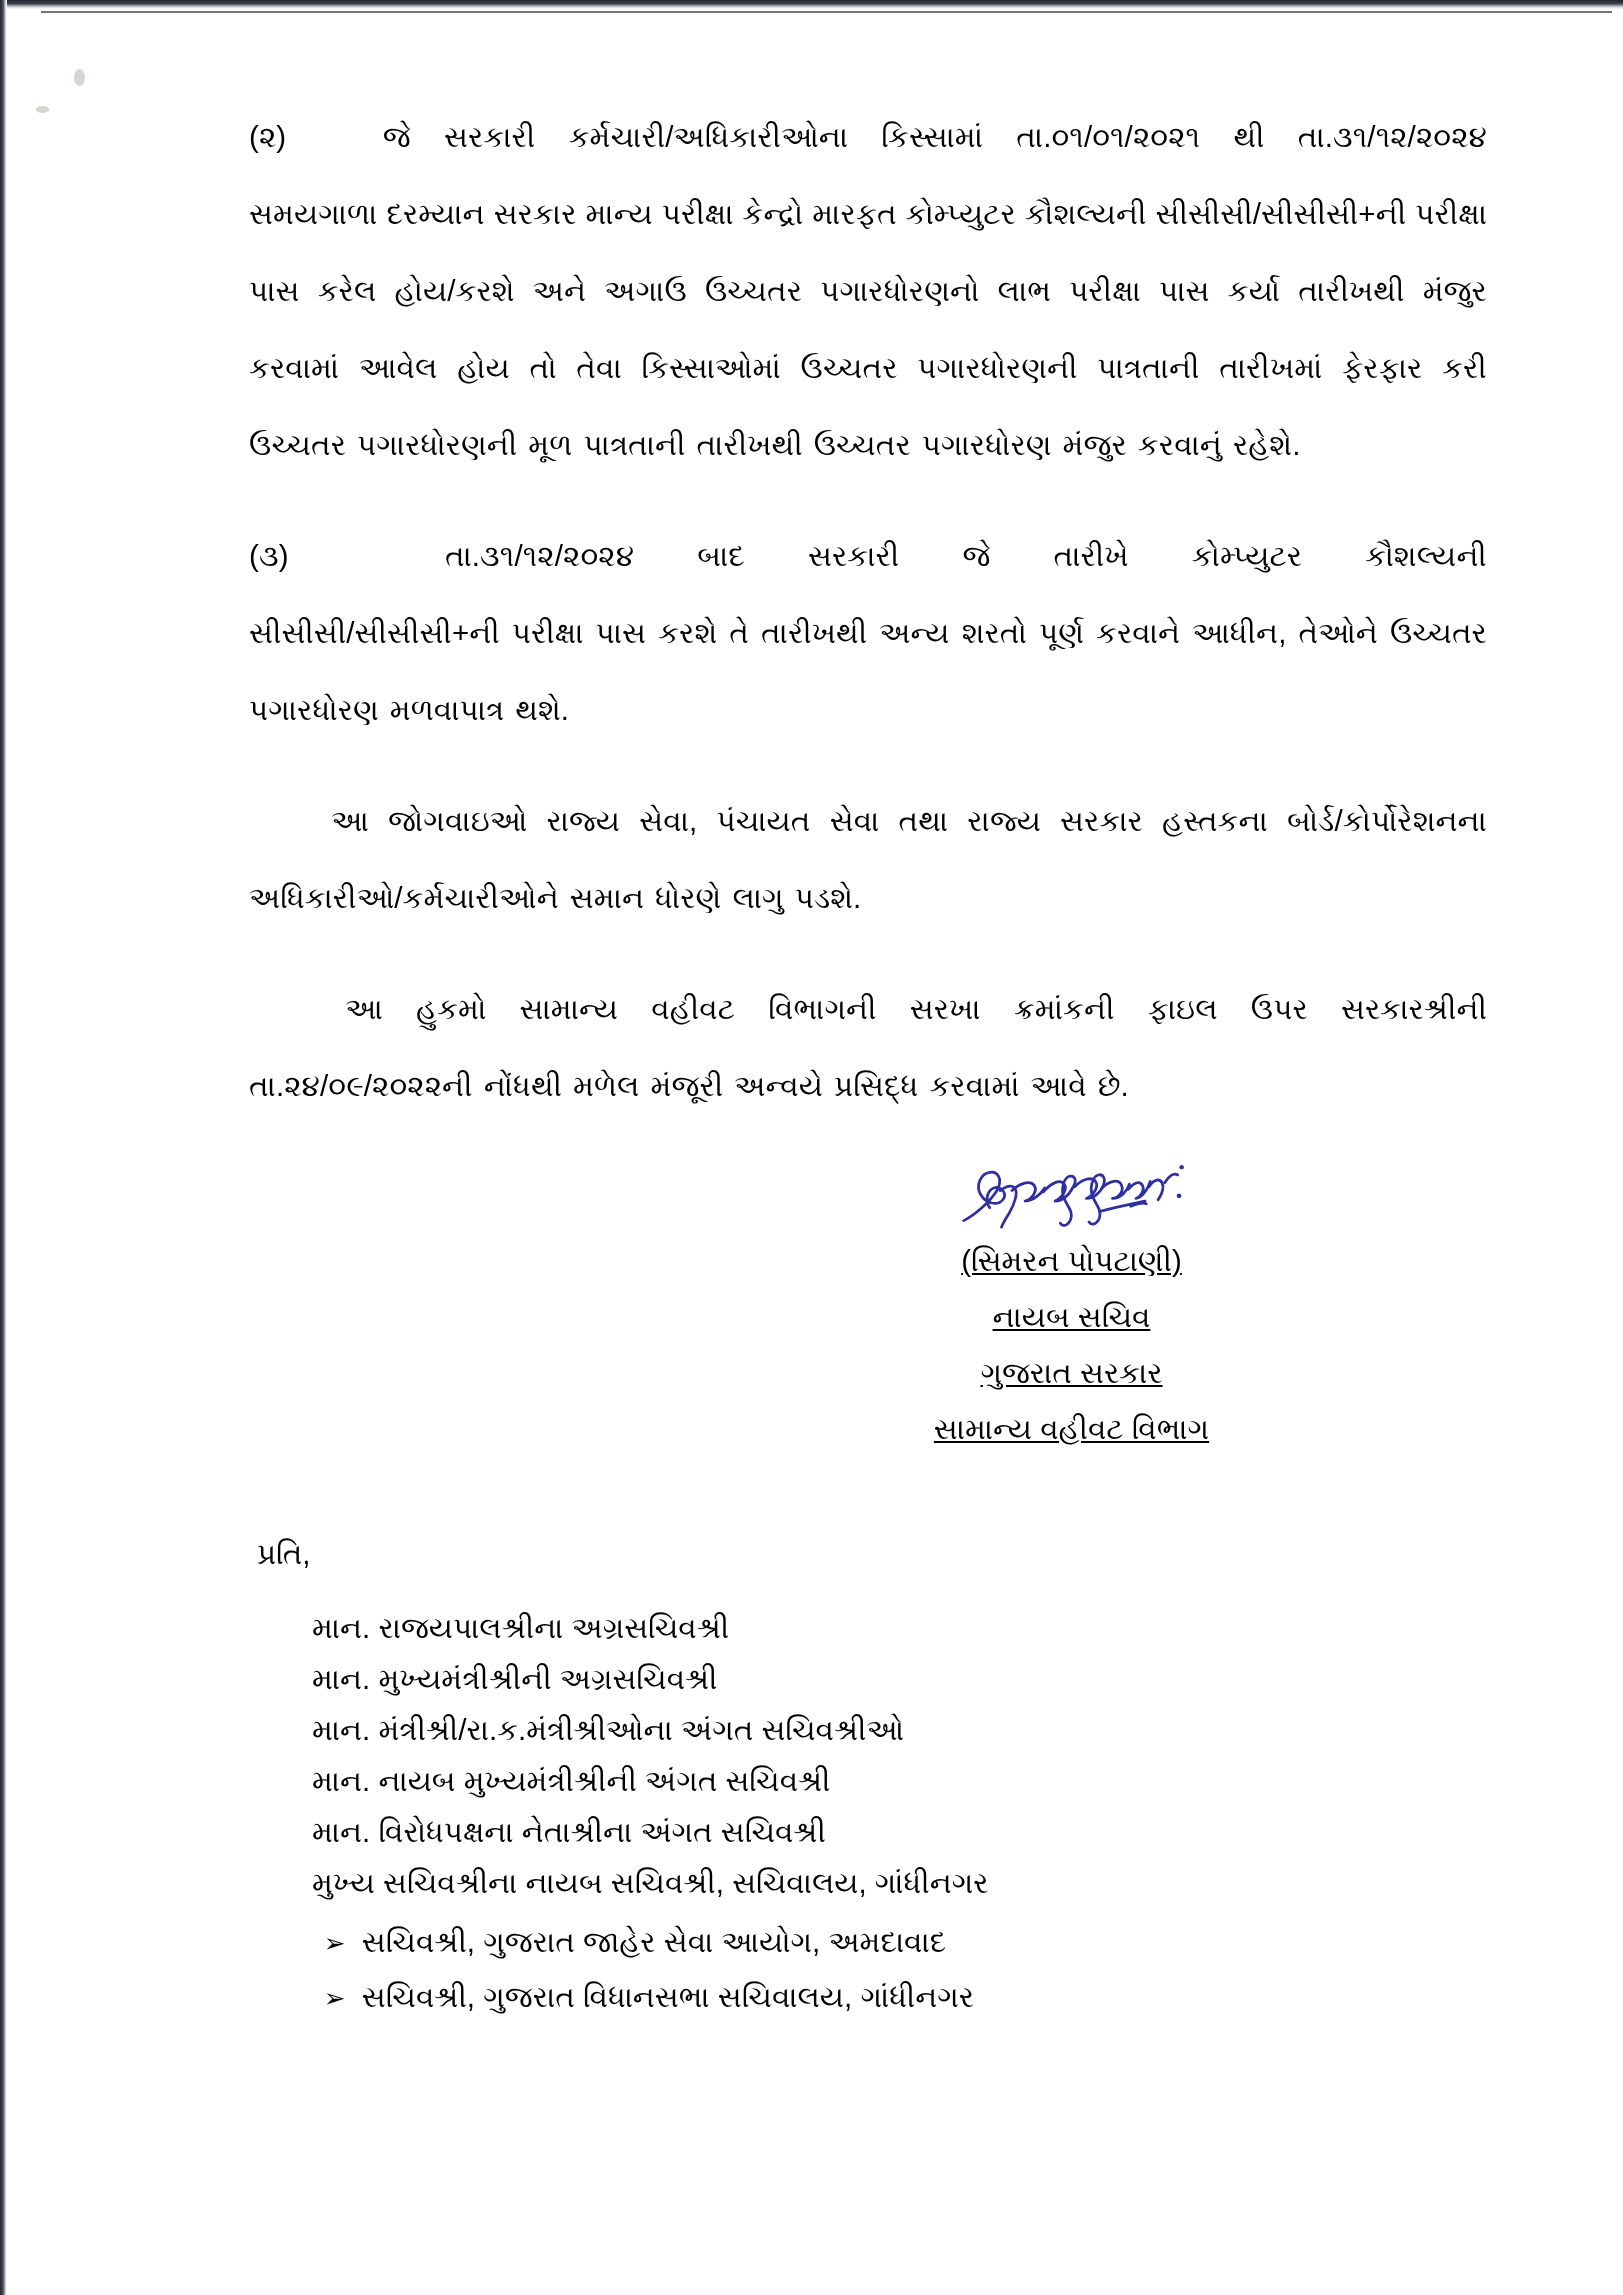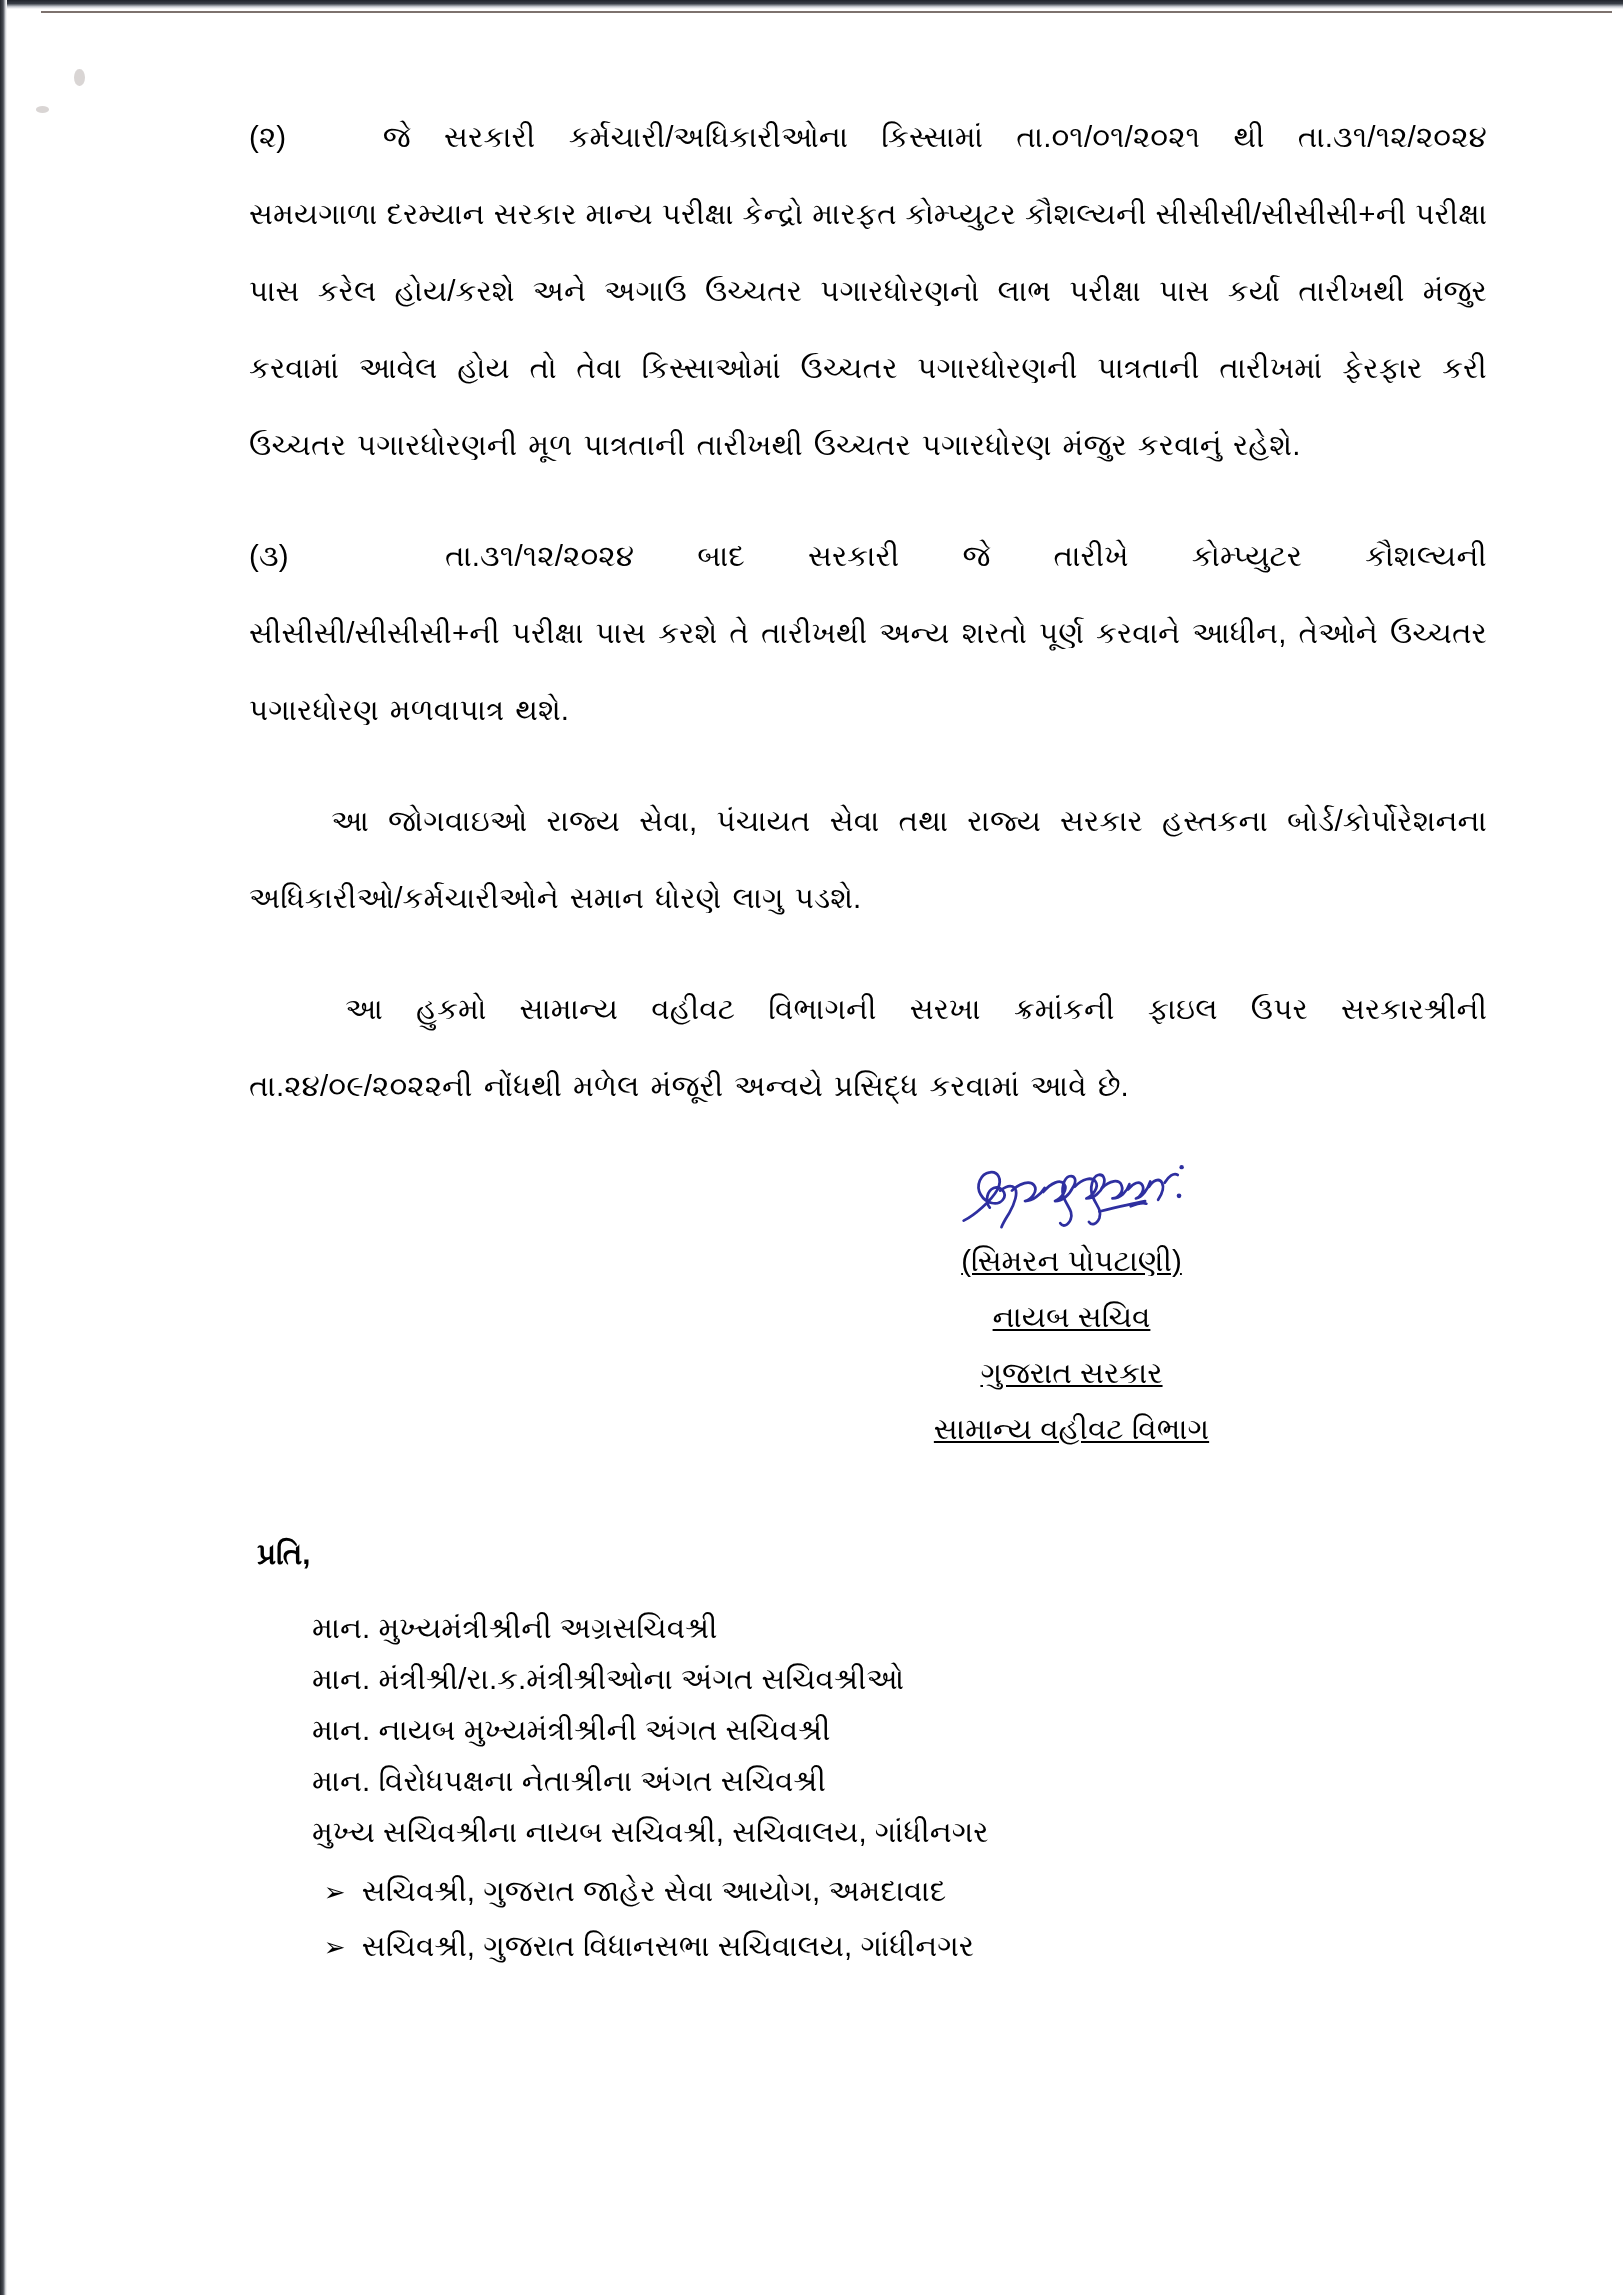--- a/index.html
+++ b/index.html
@@ -95,21 +95,20 @@
     line-height: 56px;
     white-space: nowrap;
   }
 
   
   .to-label {
     margin-top: 77px;
     font-size: 29.5px;
     line-height: 39px;
     margin-left: 7.9px;
-    font-weight: bold;
   }
   .recip-list {
     margin-top: 29px;
     margin-left: 63px;
   }
   .recip {
     font-size: 29.5px;
     line-height: 51px;
     white-space: nowrap;
   }
@@ -316,20 +315,21 @@
       </div>
       <div class="sig-line">(સિમરન પોપટાણી)</div>
       <div class="sig-line">નાયબ સચિવ</div>
       <div class="sig-line">ગુજરાત સરકાર</div>
       <div class="sig-line">સામાન્ય વહીવટ વિભાગ</div>
     </div>
 
     <div class="to-label">પ્રતિ,</div>
 
     <div class="recip-list">
+      <div class="recip">માન. રાજયપાલશ્રીના અગ્રસચિવશ્રી</div>
       <div class="recip">માન. મુખ્યમંત્રીશ્રીની અગ્રસચિવશ્રી</div>
       <div class="recip">માન. મંત્રીશ્રી/રા.ક.મંત્રીશ્રીઓના અંગત સચિવશ્રીઓ</div>
       <div class="recip">માન. નાયબ મુખ્યમંત્રીશ્રીની અંગત સચિવશ્રી</div>
       <div class="recip">માન. વિરોધપક્ષના નેતાશ્રીના અંગત સચિવશ્રી</div>
       <div class="recip">મુખ્ય સચિવશ્રીના નાયબ સચિવશ્રી, સચિવાલય, ગાંધીનગર</div>
 
       <div class="bullet-list">
         <div class="bullet-row">
           <span class="bullet-glyph">➢</span>
           <span>સચિવશ્રી, ગુજરાત જાહેર સેવા આયોગ, અમદાવાદ</span>

